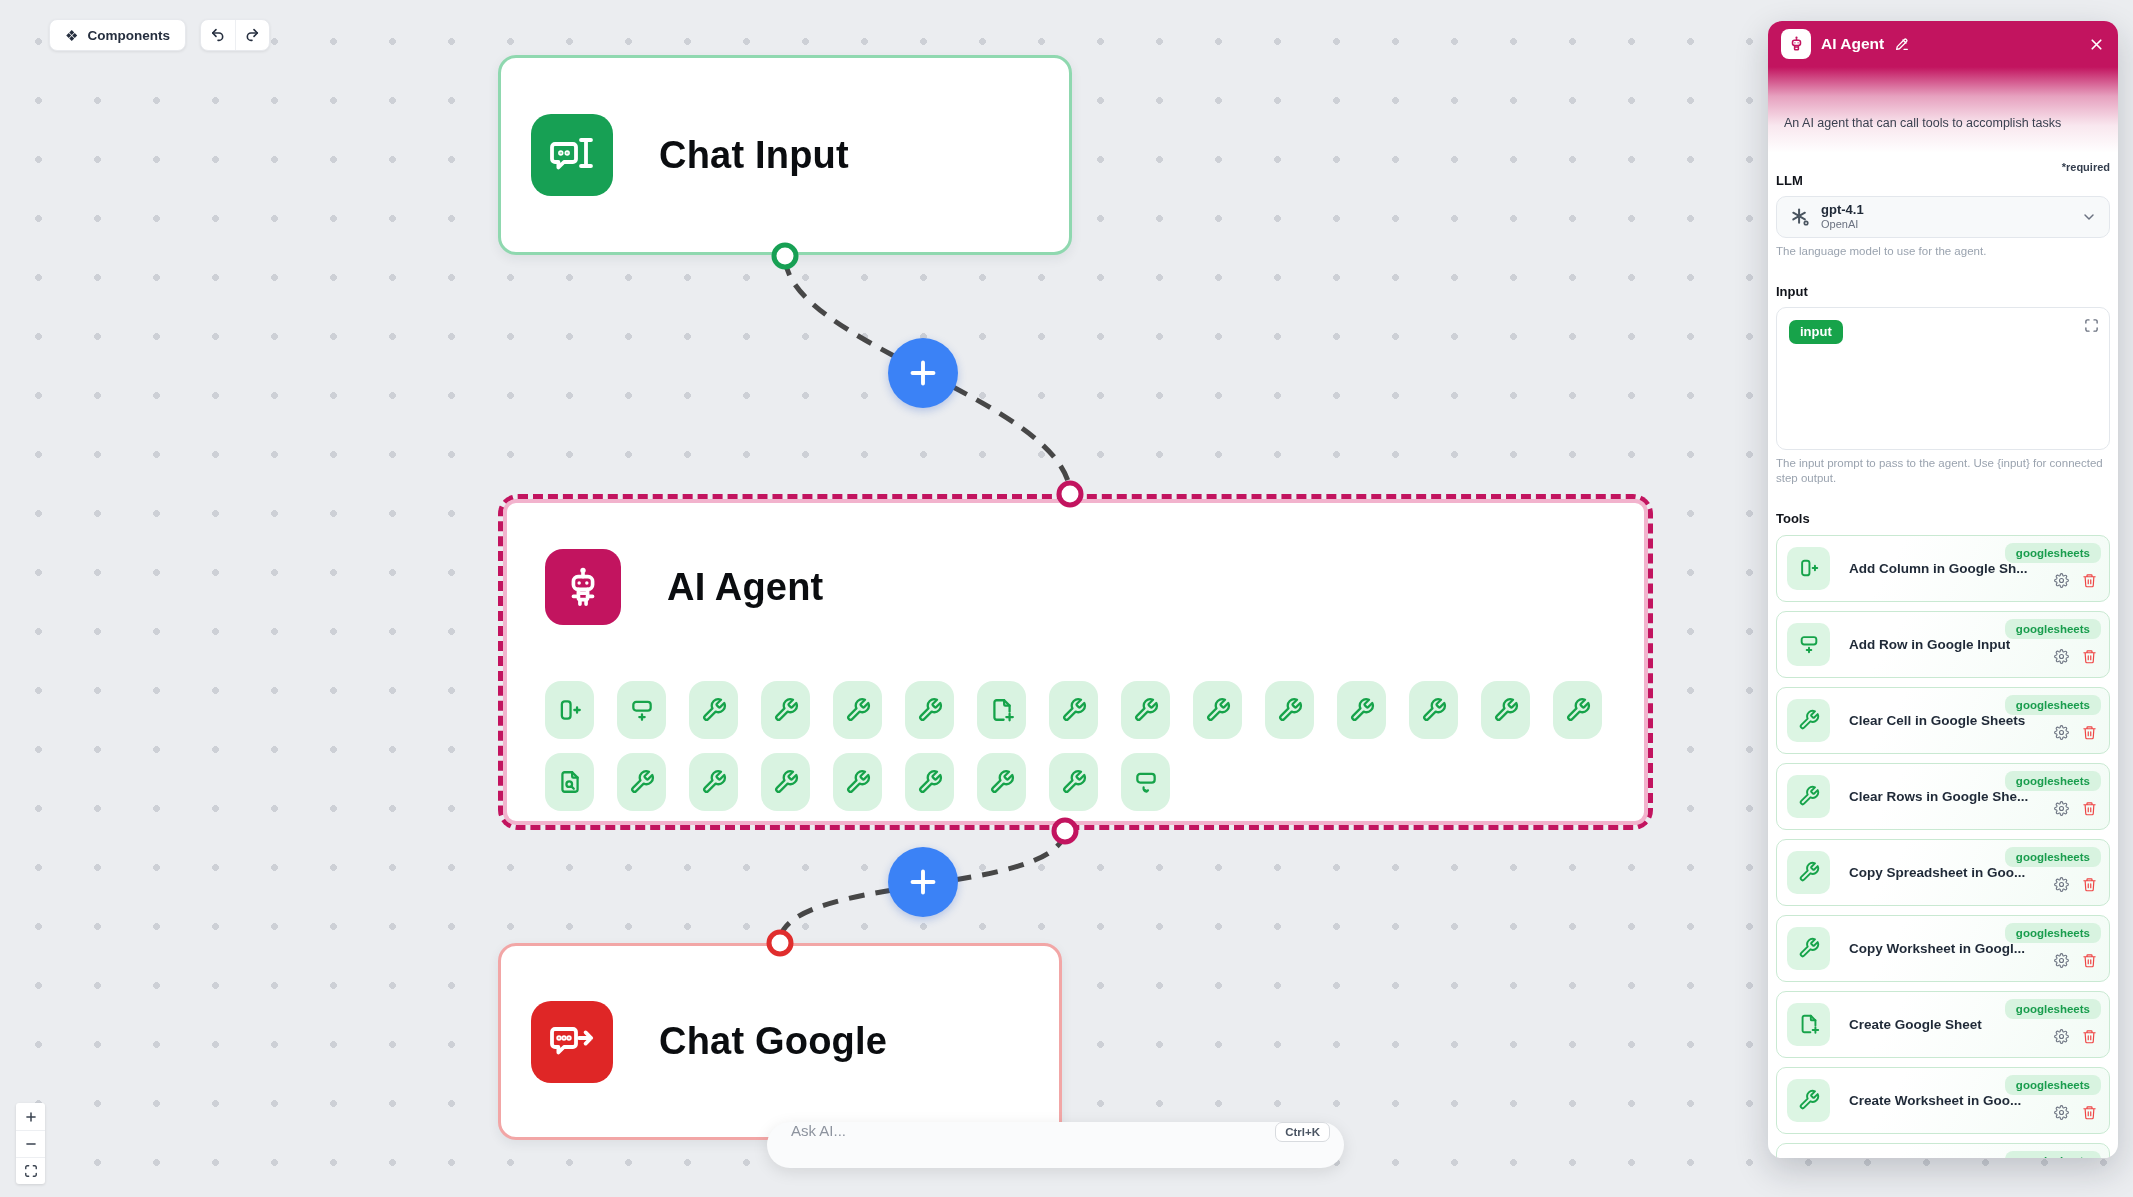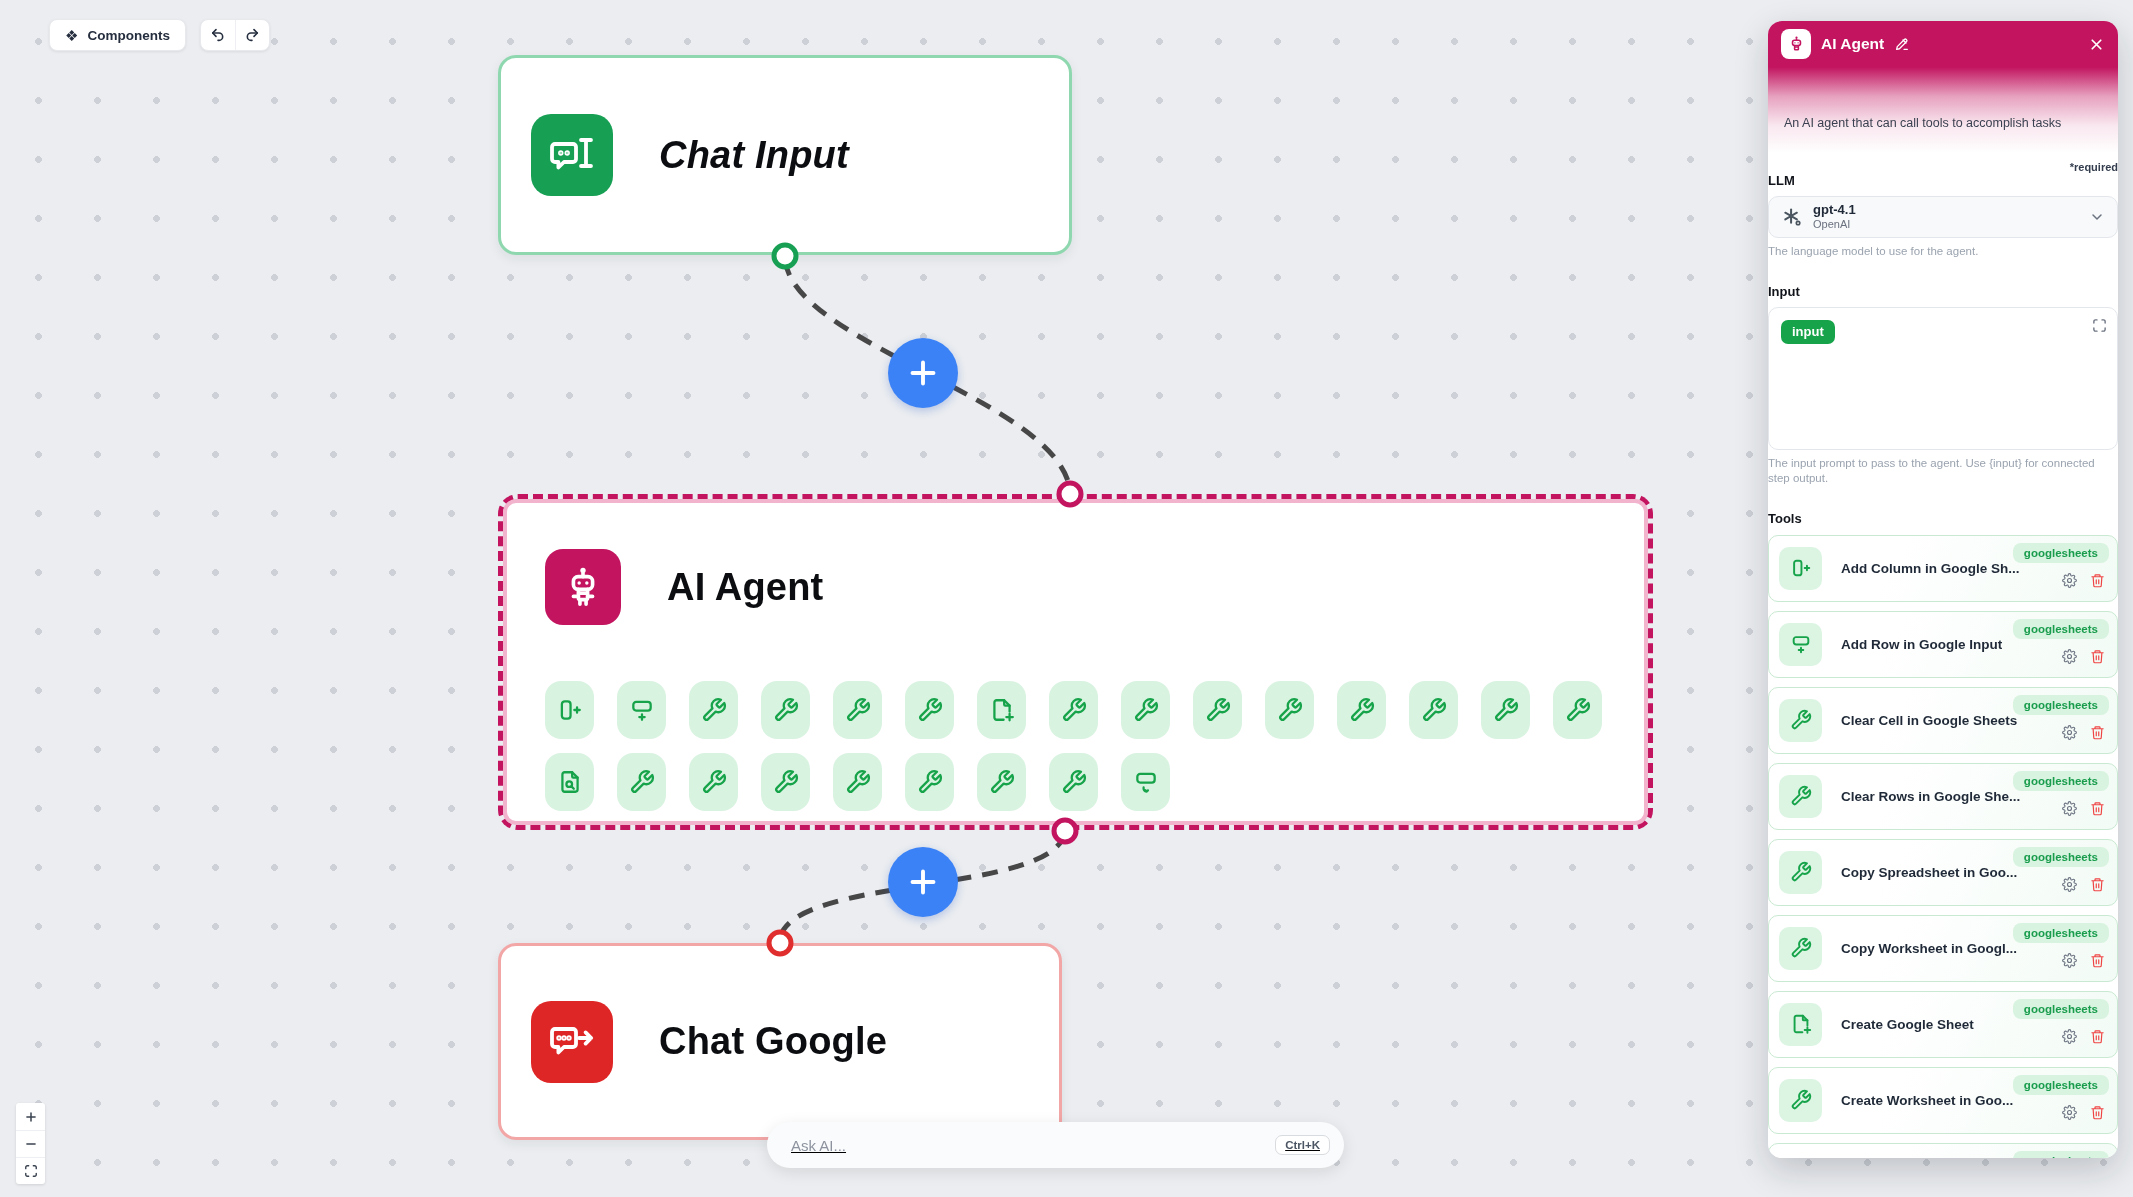--- a/index.html
+++ b/index.html
@@ -45,21 +45,21 @@
     z-index:11; transform:translate(-50%,-50%); cursor:pointer;
     box-shadow:0 3px 8px rgba(40,90,200,.28);
   }
 
   
   .node{ position:absolute; background:#fff; border-radius:18px; z-index:5;
          box-shadow:0 4px 12px rgba(30,40,60,.07); }
   .node-simple{ display:flex; align-items:center; gap:46px; padding:0 30px; cursor:grab; }
   .node-title{ font-size:38px; font-weight:800; color:#0B0D10; letter-spacing:.2px; }
   .node-icon{ border-radius:20px; display:flex; align-items:center; justify-content:center; flex:none; }
-  #node-chat-input{ left:498px; top:55px; width:574px; height:200px; border:3px solid #8FD8AF;font-style:italic; }
+  #node-chat-input{ left:498px; top:55px; width:574px; height:200px; border:3px solid #8FD8AF; }
   #node-chat-input .node-icon{ width:82px; height:82px; background:#17A054; }
   #node-chat-output{ left:498px; top:943px; width:564px; height:197px; border:3px solid #F2A6A6; }
   #node-chat-output .node-icon{ width:82px; height:82px; background:#DF2626; }
 
   .agent-outer{
     position:absolute; left:498px; top:494px; width:1155px; height:336px;
     border:5px dashed #C2145F; border-radius:20px; z-index:5; cursor:grab;
   }
   .agent-card{
     width:100%; height:100%; background:#fff; border:4px solid #F2B3CD;
@@ -71,21 +71,21 @@
   .badge-row + .badge-row{ margin-top:14px; }
   .tool-badge{
     width:49px; height:58px; border-radius:16px; background:#D9F3E1;
     display:flex; align-items:center; justify-content:center; color:#16A34A; flex:none;
   }
 
   
   .ask-bar{
     position:absolute; left:767px; top:1122px; width:577px; height:46px;
     background:#FAFBFC; border-radius:23px; box-shadow:0 4px 16px rgba(0,0,0,.10);
-    display:flex; align-items:center; padding:0 14px 0 24px; z-index:20;text-decoration:underline;
+    display:flex; align-items:flex-start; padding:0 14px 0 24px; z-index:20;
   }
   .ask-bar input{
     flex:1; border:none; outline:none; background:transparent;
     font-size:15px; color:#2A3240; font-family:inherit;
   }
   .ask-bar input::placeholder{ color:#8D939E; }
   .kbd{
     border:1px solid #D8DBDF; background:#fff; border-radius:7px; padding:3px 9px;
     font-size:11.5px; font-weight:600; color:#4B5563;
   }
@@ -113,21 +113,21 @@
   .ph-icon{ width:30px; height:30px; background:#fff; border-radius:8px;
     display:flex; align-items:center; justify-content:center; color:#C2145F; flex:none; }
   .ph-title{ color:#fff; font-size:15.5px; font-weight:700; }
   .ph-edit{ color:#fff; display:flex; cursor:pointer; }
   .ph-close{ margin-left:auto; color:#fff; display:flex; cursor:pointer; }
   .panel-grad{
     flex:none; height:86px; padding:0 16px; display:flex; align-items:center;
     background:linear-gradient(180deg,#C2145F 0%,rgba(194,20,95,.40) 34%,rgba(194,20,95,.10) 68%,rgba(194,20,95,0) 100%);
   }
   .panel-desc{ font-size:12.5px; font-weight:500; color:#3A4150; padding-top:26px; }
-  .panel-body{ flex:1; padding:0 0; overflow:hidden; }
+  .panel-body{ flex:1; padding:0 8px; overflow:hidden; }
   .required{ text-align:right; font-size:11px; font-weight:600; color:#333D4D; margin-top:8px; }
   .field-label{ font-size:13px; font-weight:700; color:#10131A; }
   .llm-select{
     margin-top:8px; height:42px; border:1.5px solid #E3E7EC; border-radius:10px;
     background:#F7F9FA; display:flex; align-items:center; gap:10px; padding:0 12px; cursor:pointer;
   }
   .llm-txt{ line-height:1.15; }
   .llm-model{ font-size:13px; font-weight:700; color:#1F2937; }
   .llm-provider{ font-size:11px; color:#6B7280; }
   .llm-chevron{ margin-left:auto; color:#6B7280; display:flex; }

